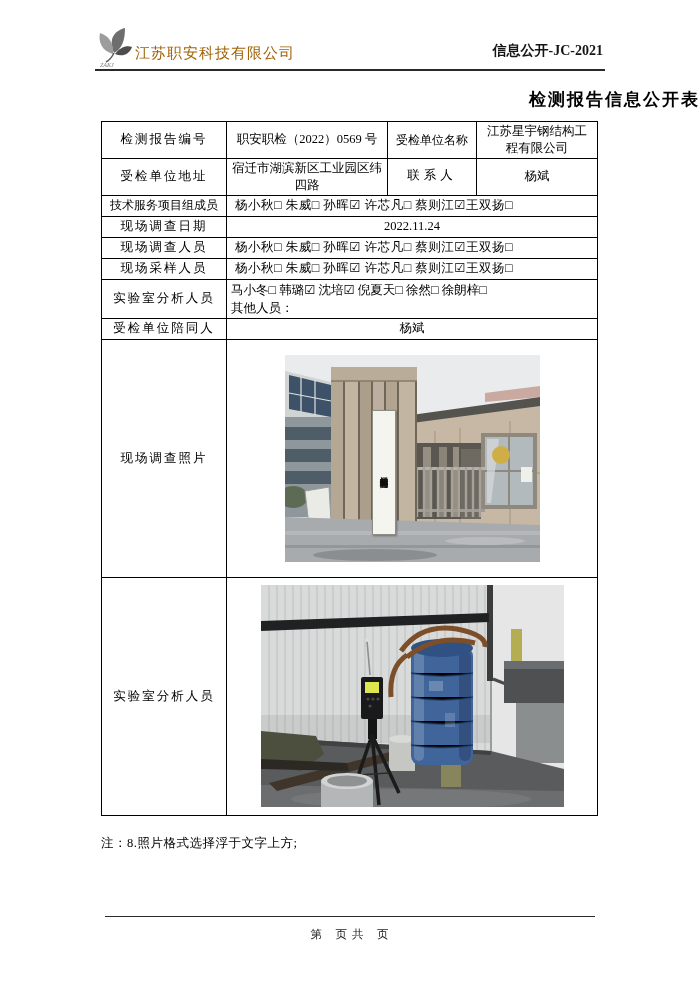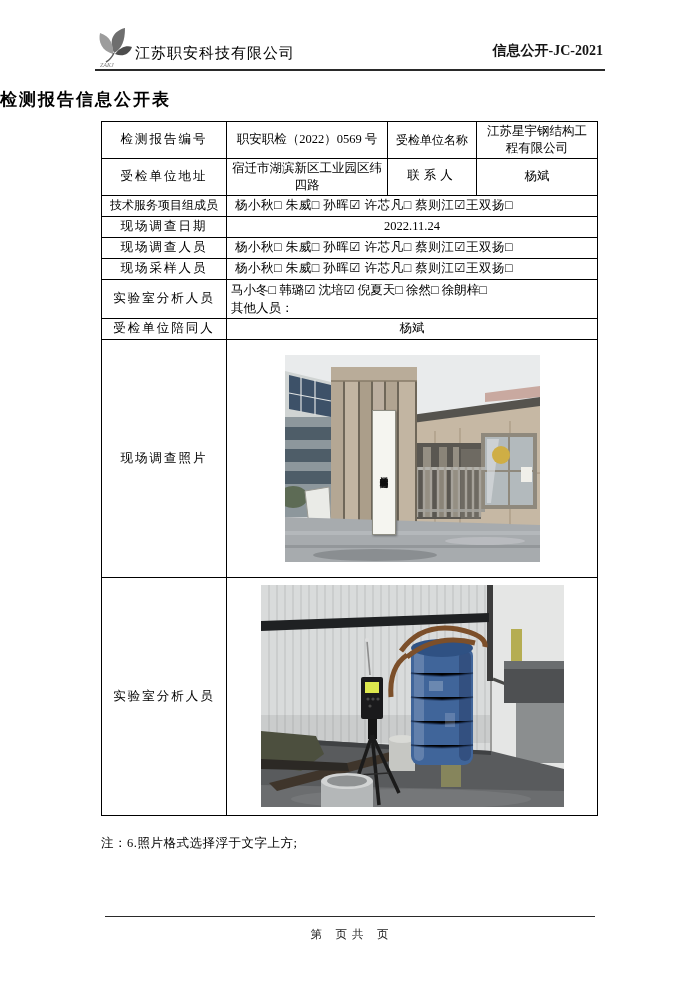--- a/index.html
+++ b/index.html
@@ -3,24 +3,24 @@
 <meta charset="utf-8">
 <style>
   html,body{margin:0;padding:0;}
   body{
     width:700px;height:990px;background:#ffffff;position:relative;
     font-family:"Liberation Serif","DejaVu Serif","DejaVu Sans",serif;
     color:#000;overflow:hidden;
   }
   .header{position:absolute;top:26px;left:95px;width:510px;height:42px;}
   .logo{position:absolute;left:0;top:0;}
-  .company{position:absolute;left:40px;top:18px;font-size:15px;color:#000000;letter-spacing:1px;font-family:Liberation Mono, monospace;}
+  .company{position:absolute;left:40px;top:18px;font-size:15px;color:#a16207;letter-spacing:1px;font-family:Liberation Mono, monospace;}
   .doccode{position:absolute;right:2px;top:16px;font-size:14px;font-weight:bold;color:#151515;}
   .header-rule{position:absolute;top:69px;left:95px;width:510px;height:0;border-top:2px solid #2a2a2a;}
-  .title{position:absolute;top:88px;left:0;width:100%;text-align:left;font-size:17px;font-weight:bold;letter-spacing:2px;}
+  .title{position:absolute;top:88px;left:0;width:100%;text-align:right;font-size:17px;font-weight:bold;letter-spacing:2px;}
   table.form{position:absolute;top:121px;left:101px;width:496px;border-collapse:collapse;table-layout:fixed;}
   td{border:1px solid #000;font-size:12.5px;padding:1px 4px;text-align:center;vertical-align:middle;line-height:1.35;overflow:hidden;}
   .lbl{letter-spacing:2px;}
   .lbl-tight{letter-spacing:0;font-size:12px;padding:1px 1px;}
   .lbl-sp{letter-spacing:4px;font-family:Liberation Mono, monospace;}
   .val-left{text-align:left;padding-left:8px;letter-spacing:0.5px;margin-left:8px;}
   .r36{height:36px;} .r21{height:21px;} .rlab{height:36px;} .rphoto{height:238px;}
   .lab-line{ text-align:left;padding-left:4px;line-height:1.45;margin-left:8px;}
   .photo-cell{padding:0;text-align:center;}
   .photo1{position:relative;width:255px;height:207px;display:inline-block;vertical-align:middle;}
@@ -313,15 +313,15 @@
             <ellipse cx="86" cy="196" rx="26" ry="8" fill="#d2d4d4"></ellipse>
             <ellipse cx="86" cy="196" rx="20" ry="5.5" fill="#8f9293"></ellipse>
           </g>
         </svg>
       </div>
     </td>
   </tr>
 </tbody>
   </table>
 
-<div class="note">注：6.照片格式选择浮于文字上方;</div>
+<div class="note">注：8.照片格式选择浮于文字上方;</div>
 
 <div class="footer">第　页 共　页</div>
 
 </body></html>

